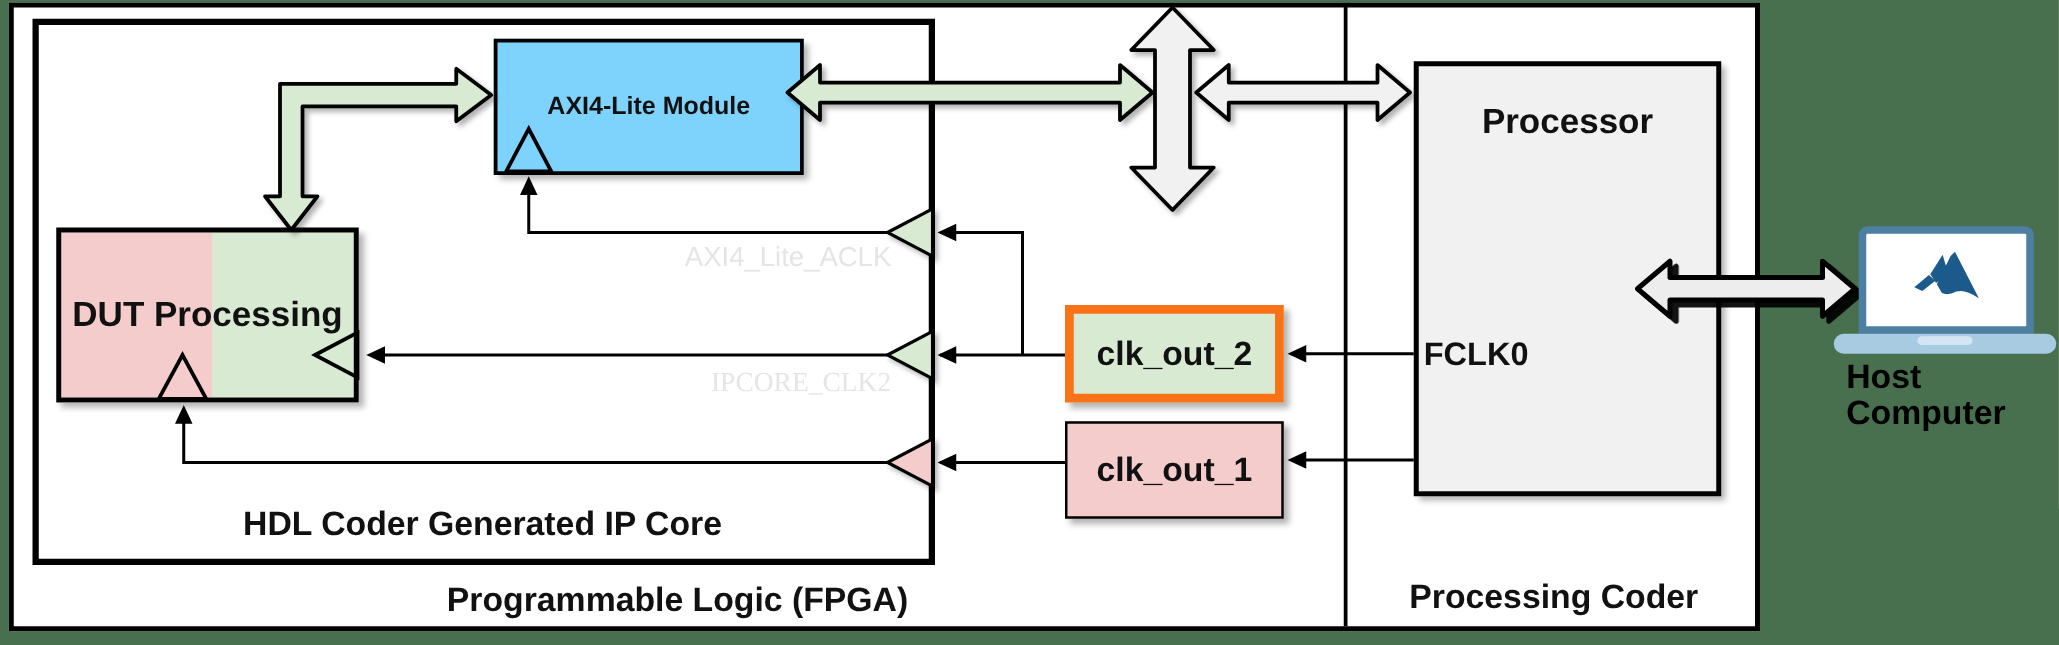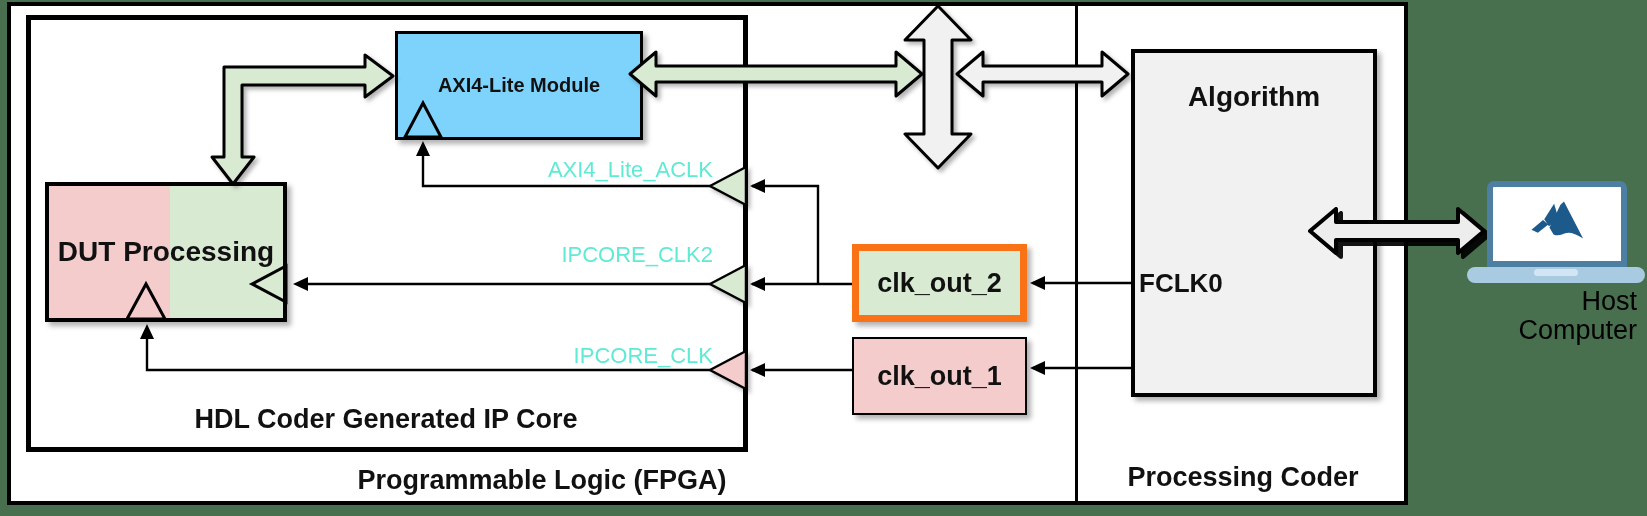--- a/index.html
+++ b/index.html
@@ -20,41 +20,41 @@
            background:linear-gradient(to right,#f4cccc 0,#f4cccc 121px,#d9ead3 121px,#d9ead3 100%);
            border:4px solid #000;font-size:28px;line-height:1.15;}
   #clkout2-box{left:852px;top:244px;width:175px;height:78px;background:#d9ead3;border:7px solid #f97316;font-size:27px;}
   #clkout1-box{left:852px;top:337px;width:175px;height:78px;background:#f4cccc;border:2px solid #000000;font-size:27px;}
   #processor-box{left:1131px;top:49px;width:246px;height:348px;background:#f1f1f1;border:4px solid #000;
                  box-sizing:border-box;box-shadow:4px 4px 5px rgba(0,0,0,0.30);}
   #processor-title{left:1131px;top:81px;width:246px;text-align:center;font-weight:bold;font-size:28px;color:#111;}
   .fclk{left:1139px;width:120px;font-weight:bold;font-size:26px;color:#111;}
   #fclk0{top:268px;} #fclk1{top:353px;}
   
-  .sig{font-size:22px;color:#5eead4;text-align:right;width:300px;}
-  #sig-aclk{left:413px;top:157px;} #sig-clk2{left:413px;top:242px;} #sig-clk{left:413px;top:343px;}
+  .sig{font-size:22px;color:#e5e5e5;text-align:right;width:300px;margin-top:36px;}
+  #sig-aclk{left:413px;top:157px;} #sig-clk2{left:413px;top:257px;font-family:Liberation Serif, serif;} #sig-clk{left:413px;top:343px;}
   
   .region-label{font-weight:bold;font-size:27px;color:#111;text-align:center;}
   #ipcore-label{left:106px;top:404px;width:560px;}
   #pl-label{left:92px;top:465px;width:900px;}
   #ps-label{left:1081px;top:462px;width:324px;}
   
   #axi4-bus-label{left:888px;top:72px;width:100px;height:30px;text-align:center;
       font-weight:bold;font-size:25px;color:#111;transform:rotate(90deg);letter-spacing:1px;}
   
   #overlay{left:0;top:0;width:1647px;height:516px;pointer-events:none;}
   .softshadow{filter:drop-shadow(3px 3px 2px rgba(0,0,0,0.30));}
   .hardshadow{filter:drop-shadow(5px 4px 0 rgba(0,0,0,0.92));}
   
   #laptop-screen{left:1487px;top:181px;width:140px;height:86px;background:#fff;
       border:6px solid #4d7fa3;border-radius:7px 7px 0 0;box-sizing:border-box;
       display:flex;align-items:center;justify-content:center;}
   #laptop-base{left:1467px;top:267px;width:178px;height:16px;background:#a9cbe2;border-radius:8px;}
   #laptop-notch{left:1534px;top:269px;width:44px;height:7px;background:#d3e5f3;border-radius:4px;}
-  #host-label{left:1477px;top:287px;width:160px;text-align:right;font-weight:normal;
+  #host-label{left:1477px;top:287px;width:160px;text-align:left;font-weight:bold;
       font-size:27px;line-height:1.08;color:#000;}
 </style>
 </head>
 <body>
 
 <div id="stage">
 
   <div class="abs" id="outer-box"></div>
   <div class="abs" id="region-divider"></div>
   <div class="abs" id="ipcore-box"></div>
@@ -65,26 +65,25 @@
   <div class="abs block" id="dut-box">
     <span>DUT Processing</span>
   </div>
   <div class="abs block" id="clkout2-box">
     <span>clk_out_2</span>
   </div>
   <div class="abs block" id="clkout1-box">
     <span>clk_out_1</span>
   </div>
   <div class="abs" id="processor-box"></div>
-  <div class="abs" id="processor-title">Algorithm</div>
+  <div class="abs" id="processor-title">Processor</div>
   <div class="abs fclk" id="fclk0">FCLK0</div>
 
   <div class="abs sig" id="sig-aclk">AXI4_Lite_ACLK</div>
   <div class="abs sig" id="sig-clk2">IPCORE_CLK2</div>
-  <div class="abs sig" id="sig-clk">IPCORE_CLK</div>
 
   <div class="abs region-label" id="ipcore-label">HDL Coder Generated IP Core</div>
   <div class="abs region-label" id="pl-label">Programmable Logic (FPGA)</div>
   <div class="abs region-label" id="ps-label">Processing Coder</div>
   <div class="abs" id="axi4-bus-label">AXI 4</div>
 
   <svg class="abs" id="overlay" viewBox="0 0 1647 516">
 
     <polygon class="softshadow" points="393,76 365,55 365,67 224,67 224,157 212,157 233,184 254,157 242,157 242,85 365,85 365,97" fill="#d9ead3" stroke="#000" stroke-width="3" stroke-linejoin="round"></polygon>
 

